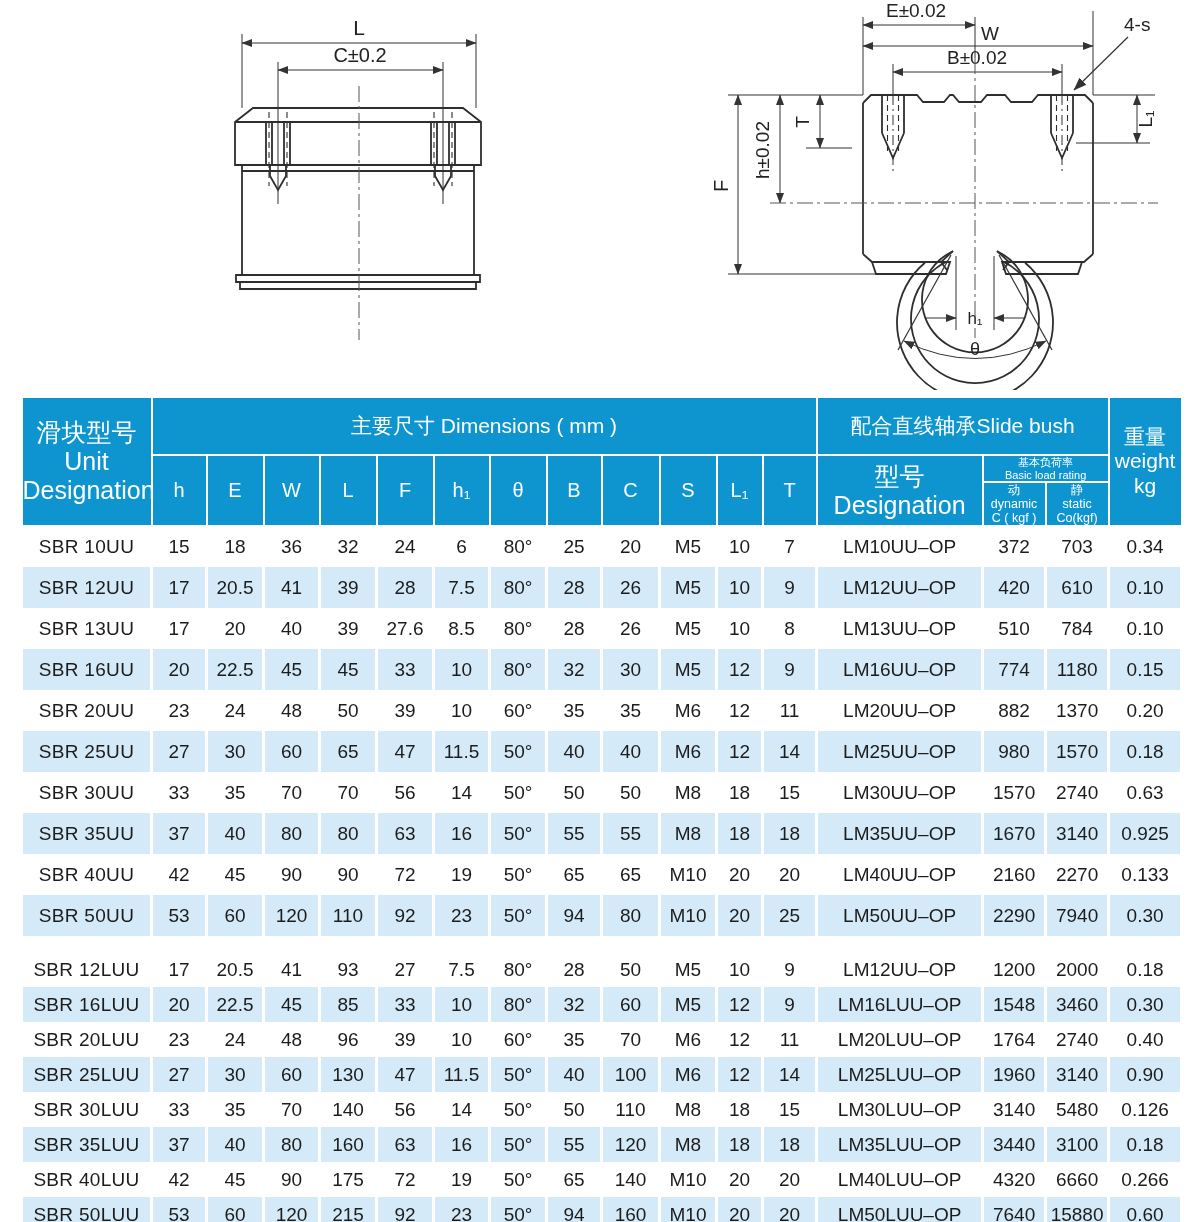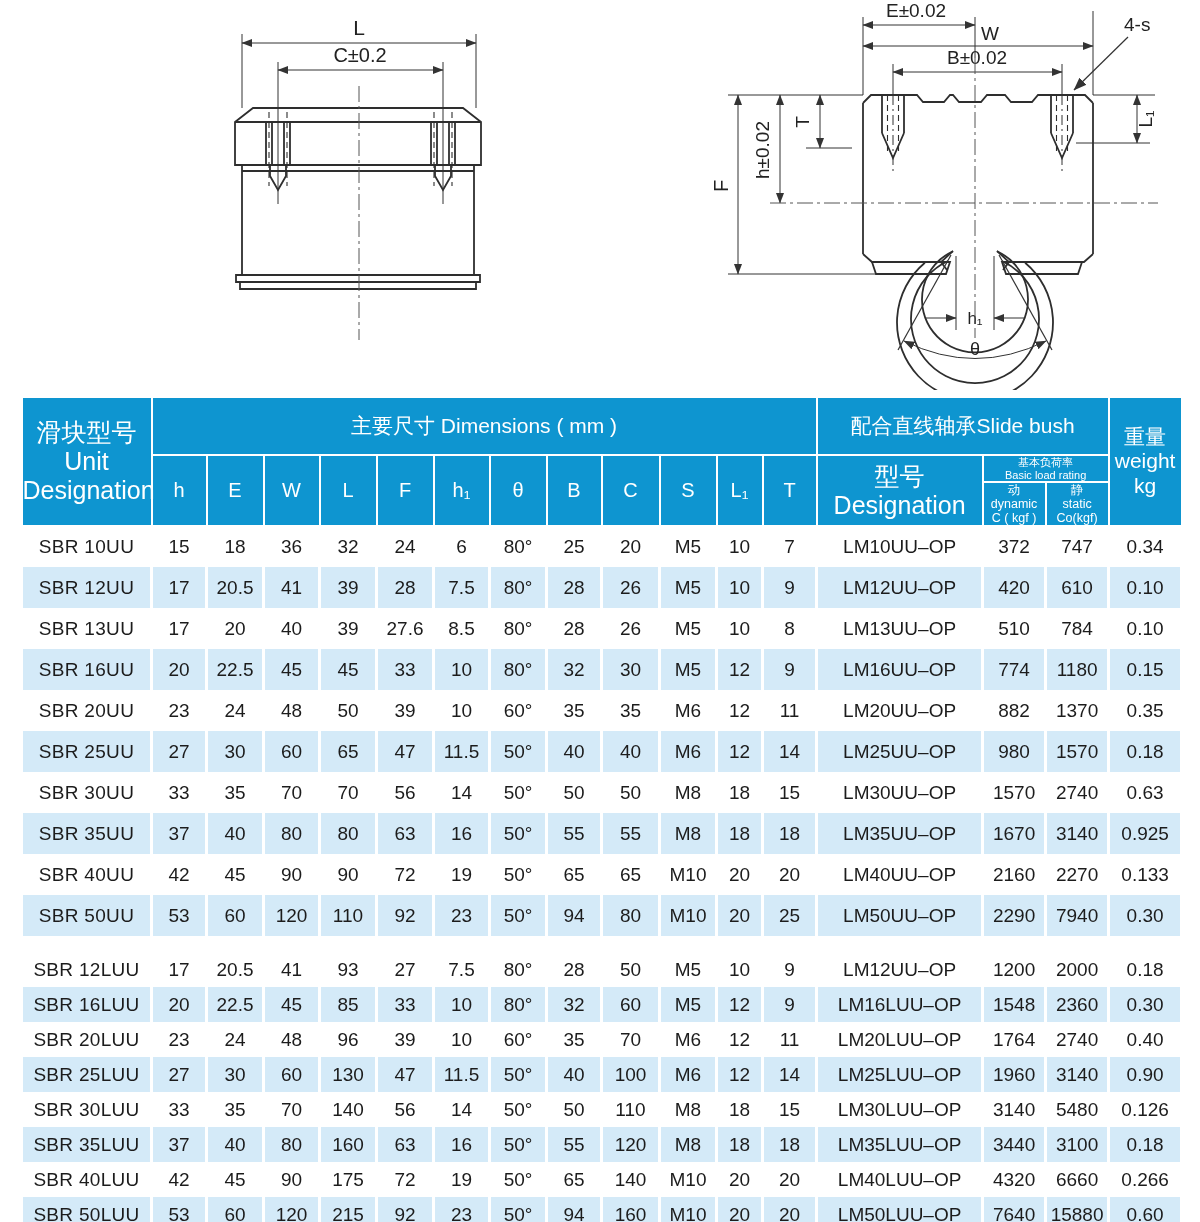--- a/index.html
+++ b/index.html
@@ -263,21 +263,21 @@
         <td>24</td>
         <td>6</td>
         <td>80°</td>
         <td>25</td>
         <td>20</td>
         <td>M5</td>
         <td>10</td>
         <td>7</td>
         <td>LM10UU–OP</td>
         <td>372</td>
-        <td>747</td>
+        <td>703</td>
         <td>0.34</td>
       </tr>
       <tr class="g1 alt">
         <td class="unit">SBR 12UU</td>
         <td>17</td>
         <td>20.5</td>
         <td>41</td>
         <td>39</td>
         <td>28</td>
         <td>7.5</td>
@@ -340,21 +340,21 @@
         <td>10</td>
         <td>60°</td>
         <td>35</td>
         <td>35</td>
         <td>M6</td>
         <td>12</td>
         <td>11</td>
         <td>LM20UU–OP</td>
         <td>882</td>
         <td>1370</td>
-        <td>0.35</td>
+        <td>0.20</td>
       </tr>
       <tr class="g1 alt">
         <td class="unit">SBR 25UU</td>
         <td>27</td>
         <td>30</td>
         <td>60</td>
         <td>65</td>
         <td>47</td>
         <td>11.5</td>
         <td>50°</td>
@@ -475,21 +475,21 @@
         <td>33</td>
         <td>10</td>
         <td>80°</td>
         <td>32</td>
         <td>60</td>
         <td>M5</td>
         <td>12</td>
         <td>9</td>
         <td>LM16LUU–OP</td>
         <td>1548</td>
-        <td>2360</td>
+        <td>3460</td>
         <td>0.30</td>
       </tr>
       <tr class="g2">
         <td class="unit">SBR 20LUU</td>
         <td>23</td>
         <td>24</td>
         <td>48</td>
         <td>96</td>
         <td>39</td>
         <td>10</td>

